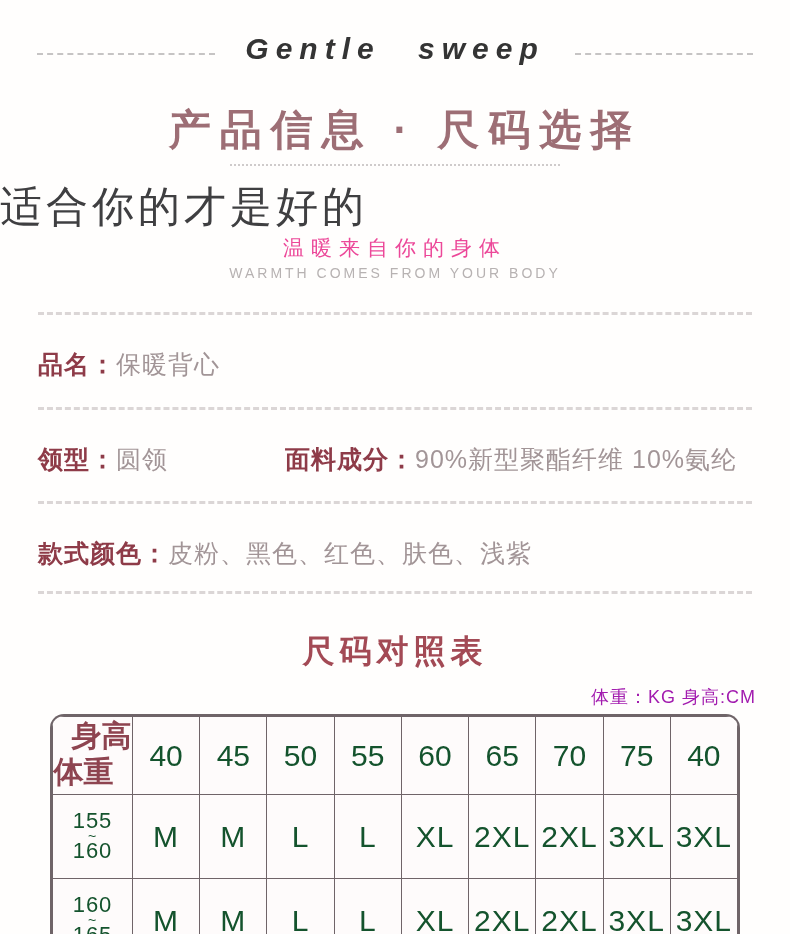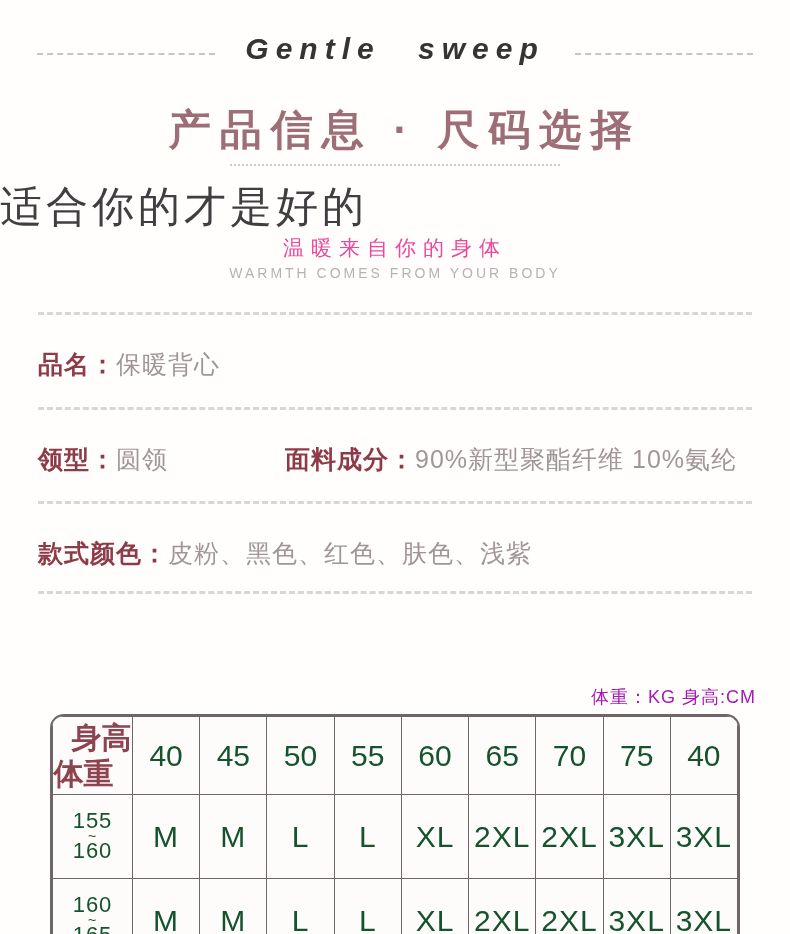--- a/index.html
+++ b/index.html
@@ -51,21 +51,21 @@
   .table-wrap { position:absolute; top:714px; left:50px; width:690px;
     border:2px solid #6f6468; border-bottom:none; border-radius:14px 14px 0 0;
     overflow:hidden; background:#fefbfb; }
   table { width:100%; border-collapse:collapse; table-layout:fixed; }
   col.first-col { width:80px; }
   td { border:1px solid #6f6468; text-align:center; vertical-align:middle;
     color:#14532d; overflow:hidden; }
   tr.head-row td { height:78px; font-size:30px; }
   tr.data-row td { height:84px; font-size:30px; font-weight:500; letter-spacing:1px; }
   .corner-cell { font-size:23px; font-weight:bold; color:#8e4450; line-height:1.2; }
-  .corner-cell span { display:block; }
+  .corner-cell span { display:block;font-family:Liberation Mono, monospace; }
   .corner-top { padding-left:18px; }
   .corner-bottom { padding-right:18px; }
   .height-cell span { display:block; font-size:22px; font-weight:400; line-height:0.95; }
   .height-cell .tilde { font-size:14px; line-height:0.7; }
 </style>
 </head>
 <body>
 
 <div class="page">
 
@@ -92,20 +92,21 @@
   <div class="info-row row-name">
     <span class="label">品名：</span><span class="value">保暖背心</span>
   </div>
   <div class="info-row row-fabric">
     <span class="label">面料成分：</span><span class="value">90%新型聚酯纤维  10%氨纶</span>
   </div>
   <div class="info-row row-color">
     <span class="label">款式颜色：</span><span class="value">皮粉、黑色、红色、肤色、浅紫</span>
   </div>
 
+  <div class="size-title">尺码对照表</div>
   <div class="units-note">体重：KG 身高:CM</div>
 
   <div class="table-wrap">
     <table>
       <colgroup>
         <col class="first-col">
         <col>
           <col>
           <col>
           <col>

